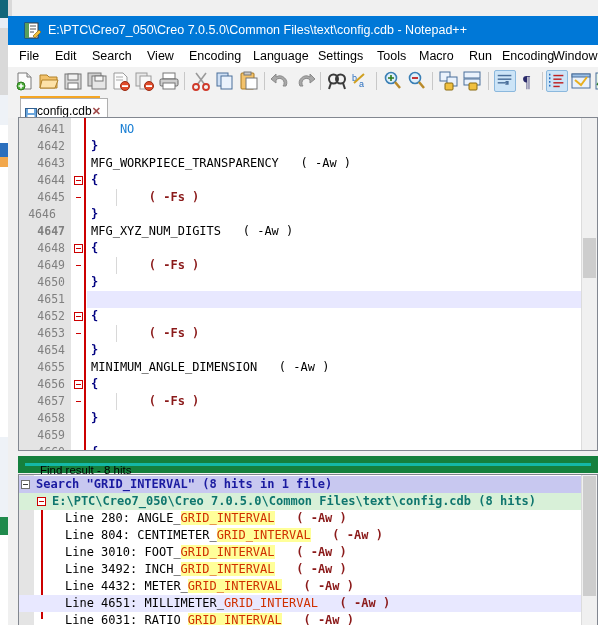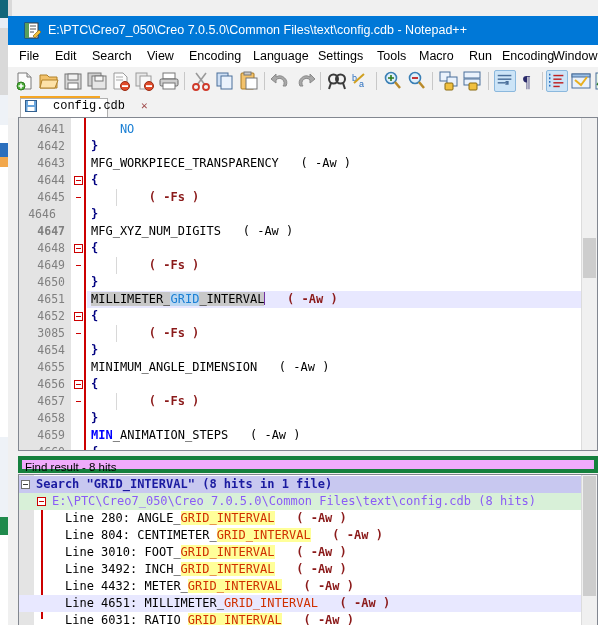--- a/index.html
+++ b/index.html
@@ -47,21 +47,21 @@
   .tbtn{position:absolute;top:3px;width:22px;height:22px;}
   .tbsep{position:absolute;top:5px;width:1px;height:18px;background:#c8c8c8;}
   .tbtn.active{background:#cce4f7;border:1px solid #8bb8dd;box-sizing:border-box;border-radius:2px;}
 
   
   .tabbar{position:absolute;left:0;top:80px;width:590px;height:22px;background:#f2f2f2;}
   .tabbar .orangeline{position:absolute;left:12px;top:0;width:80px;height:3px;background:#f5a623;}
   .tab{
     position:absolute;left:12px;top:2px;height:20px;background:#ffffff;
     border:1px solid #b0b0b0;border-bottom:none;box-sizing:border-box;
-    padding:0 4px 0 4px;display:flex;align-items:flex-start;gap:16px;font-family:Liberation Mono, monospace;
+    padding:0 4px 0 4px;display:flex;align-items:flex-end;gap:0;
   }
   .tab .t-label{font-size:12px;color:#000;white-space:nowrap;}
   .tab .t-close{font-size:11px;color:#a04a4a;font-weight:bold;}
   .tab-disk{width:12px;height:12px;}
 
   
   .editor{
     position:absolute;left:10px;top:101px;width:580px;height:334px;
     background:#ffffff;border:1px solid #828790;box-sizing:border-box;overflow:hidden;
   }
@@ -97,38 +97,38 @@
   .sel-blue{background:#bcd7f0;color:#1a7fd4;}
   .caret{display:inline-block;width:1px;height:13px;background:#7030a0;vertical-align:-2px;}
 
   
   .vscroll{position:absolute;right:0;top:0;width:15px;height:100%;background:#f0f0f0;border-left:1px solid #dcdcdc;}
   .vscroll .thumb{position:absolute;left:1px;top:120px;width:13px;height:40px;background:#cdcdcd;}
 
   
   .frtitle{
     position:absolute;left:10px;top:440px;width:580px;height:17px;
-    background:#f0abfc;border:4px solid #15803d;box-sizing:border-box;
-    font-size:11.5px;color:#000;line-height:15px;padding-left:3px;
+    background:#14b8a6;border:7px solid #15803d;box-sizing:border-box;
+    font-size:11.5px;color:#000;line-height:15px;padding-left:15px;
   }
   .frpanel{
     position:absolute;left:10px;top:458px;width:580px;height:164px;
     background:#ffffff;border:1px solid #828790;box-sizing:border-box;overflow:hidden;
   }
   .fr-gutter{position:absolute;left:0;top:0;width:15px;height:100%;background:#e4e4e4;}
   .fr-fold{position:absolute;left:15px;top:0;width:14px;height:100%;background:#ffffff;}
   .fr-redline{position:absolute;left:22px;top:14px;width:2px;height:130px;background:#cc0000;}
   .fr-line{
     position:absolute;left:28px;height:17px;line-height:17px;white-space:pre;
     font-family:"DejaVu Sans Mono","Liberation Mono",monospace;
     font-size:12px;color:#000000;
   }
   .fr-rowbg{position:absolute;left:0;right:0;height:17px;}
   .fr-search-txt{color:#1a1aa0;font-weight:bold;}
-  .fr-path-txt{color:#8b5cf6;font-weight:normal;margin-top:12px;}
+  .fr-path-txt{color:#0f766e;font-weight:bold;margin-top:12px;}
   .fr-hit{color:#d03000;background:#ffff99;}
   .fr-hit-plain{color:#d03000;}
   .fr-paren{color:#8b1a1a;font-weight:bold;}
   .fr-boxmin{
     position:absolute;width:9px;height:9px;border:1px solid #707070;background:#ffffff;box-sizing:border-box;
   }
   .fr-boxmin::after{content:"";position:absolute;left:1px;top:3px;width:5px;height:1px;background:#404040;}
   .fr-boxmin.red{border-color:#cc0000;}
   .fr-boxmin.red::after{background:#cc0000;}
   .fr-bottomline{position:absolute;left:0;right:0;bottom:0;height:6px;background:#ccccf2;}
@@ -405,31 +405,29 @@
           <div class="codeline" style="top: 54px; left: 4px;"><span class="tk-brace">{</span></div>
           <div class="indent-guide" style="left: 29px; top: 71px; height: 17px;"></div>
           <div class="codeline" style="top: 71px; left: 61.76px;"><span class="tk-paren">( -Fs )</span></div>
           <div class="codeline" style="top: 88px; left: 4px;"><span class="tk-brace">}</span></div>
           <div class="codeline" style="top: 105px; left: 4px;"><span>MFG_XYZ_NUM_DIGITS   ( -Aw )</span></div>
           <div class="codeline" style="top: 122px; left: 4px;"><span class="tk-brace">{</span></div>
           <div class="indent-guide" style="left: 29px; top: 139px; height: 17px;"></div>
           <div class="codeline" style="top: 139px; left: 61.76px;"><span class="tk-paren">( -Fs )</span></div>
           <div class="codeline" style="top: 156px; left: 4px;"><span class="tk-brace">}</span></div>
           <div class="hl-row" style="top: 173px;"></div>
-          <div class="codeline" style="top: 173px; left: 4px;"><span class="sel-gray">MILLIMETER_</span><span class="sel-blue">GRID</span><span class="sel-gray">_INTERVAL</span><span class="caret"></span><span class="tk-paren">   ( -Aw )</span></div>
           <div class="codeline" style="top: 190px; left: 4px;"><span class="tk-brace">{</span></div>
           <div class="indent-guide" style="left: 29px; top: 207px; height: 17px;"></div>
           <div class="codeline" style="top: 207px; left: 61.76px;"><span class="tk-paren">( -Fs )</span></div>
           <div class="codeline" style="top: 224px; left: 4px;"><span class="tk-brace">}</span></div>
           <div class="codeline" style="top: 241px; left: 4px;"><span>MINIMUM_ANGLE_DIMENSION   ( -Aw )</span></div>
           <div class="codeline" style="top: 258px; left: 4px;"><span class="tk-brace">{</span></div>
           <div class="indent-guide" style="left: 29px; top: 275px; height: 17px;"></div>
           <div class="codeline" style="top: 275px; left: 61.76px;"><span class="tk-paren">( -Fs )</span></div>
           <div class="codeline" style="top: 292px; left: 4px;"><span class="tk-brace">}</span></div>
-          <div class="codeline" style="top: 309px; left: 4px;"><span class="tk-kw">MIN</span><span>_ANIMATION_STEPS   ( -Aw )</span></div>
           <div class="codeline" style="top: 326px; left: 4px;"><span class="tk-brace">{</span></div>
         </div>
       <div class="vscroll">
         <div class="thumb"></div>
       </div>
     <div class="ln" style="top: 3px;">4641</div>
         <div class="ln" style="top: 20px;">4642</div>
         <div class="ln" style="top: 37px;">4643</div>
         <div class="ln" style="top: 54px;">4644</div>
         <div class="fold-box" style="left: 55px; top: 58px;"></div>
@@ -438,21 +436,21 @@
         <div class="ln" style="top: 88px; text-align: center;">4646</div>
         <div class="ln" style="top: 105px; font-weight: bold;">4647</div>
         <div class="ln" style="top: 122px;">4648</div>
         <div class="fold-box" style="left: 55px; top: 126px;"></div>
         <div class="ln" style="top: 139px;">4649</div>
         <div class="fold-dash" style="left: 57px; top: 147px;"></div>
         <div class="ln" style="top: 156px;">4650</div>
         <div class="ln" style="top: 173px;">4651</div>
         <div class="ln" style="top: 190px;">4652</div>
         <div class="fold-box" style="left: 55px; top: 194px;"></div>
-        <div class="ln" style="top: 207px;">3085</div>
+        <div class="ln" style="top: 207px;">4653</div>
         <div class="fold-dash" style="left: 57px; top: 215px;"></div>
         <div class="ln" style="top: 224px;">4654</div>
         <div class="ln" style="top: 241px;">4655</div>
         <div class="ln" style="top: 258px;">4656</div>
         <div class="fold-box" style="left: 55px; top: 262px;"></div>
         <div class="ln" style="top: 275px;">4657</div>
         <div class="fold-dash" style="left: 57px; top: 283px;"></div>
         <div class="ln" style="top: 292px;">4658</div>
         <div class="ln" style="top: 309px;">4659</div>
         <div class="ln" style="top: 326px;">4660</div>

